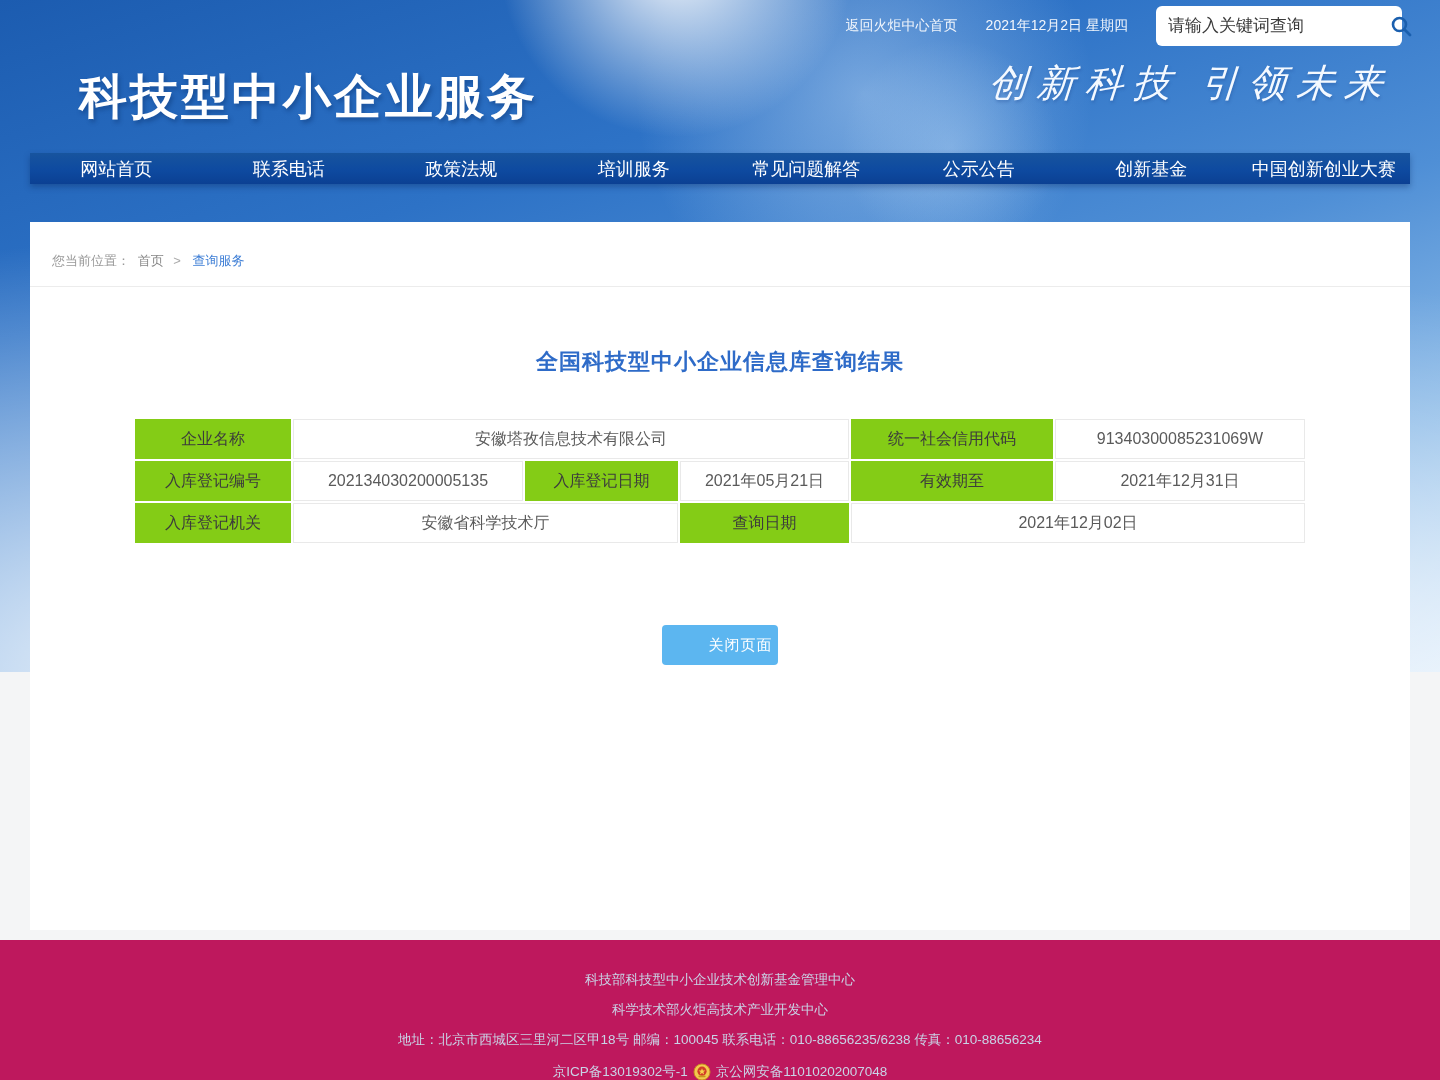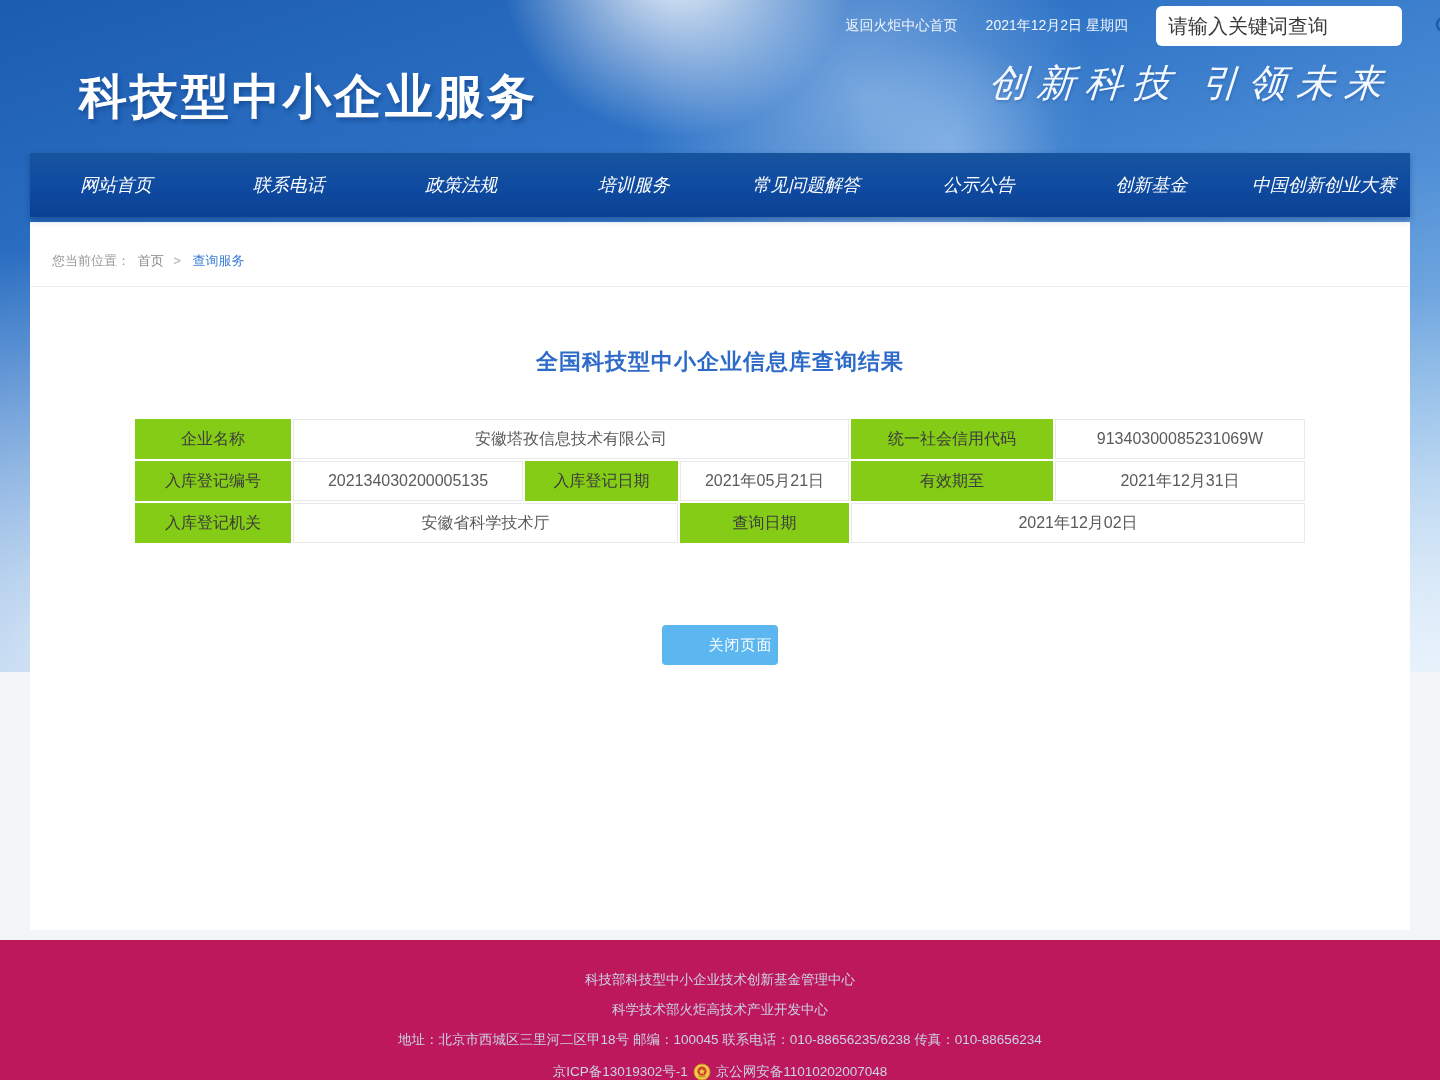--- a/index.html
+++ b/index.html
@@ -27,21 +27,21 @@
     position:absolute; top:6px; right:38px; height:40px;
     display:flex; align-items:center; gap:28px; z-index:5;
   }
   .topbar a.backlink { color:#f2f6fc; font-size:14px; text-decoration:none; }
   .topbar .datetext  { color:#f2f6fc; font-size:14px; }
   .searchbox {
     display:flex; align-items:center; width:246px; height:40px;
     background:#fff; border-radius:6px; padding:0 8px 0 12px;
   }
   .searchbox input {
-    flex:1; border:none; outline:none; font-size:20px; color:#333;
+    flex:1; border:none; outline:none; font-size:17px; color:#333;
     font-family:"Liberation Sans", sans-serif; background:transparent;
   }
   .searchbox input::placeholder { color:#3a3a3a; }
   .search-btn { border:none; background:transparent; cursor:pointer; display:flex; align-items:center; }
   
   .site-title {
     position:absolute; left:35px; top:65px; z-index:4;
     font-family:"Liberation Serif", serif; font-weight:bold;
     font-size:48px; color:#ffffff; letter-spacing:3px;
     text-shadow:2px 3px 4px rgba(10,50,110,.45);
@@ -50,25 +50,24 @@
   }
   .slogan {
     position:absolute; right:48px; top:58px; z-index:4;
     font-family:"Liberation Serif", serif; font-style:italic;
     font-size:38px; color:#f4f9ff; letter-spacing:10px;
     text-shadow:1px 2px 3px rgba(30,70,140,.35);
     transform:skewX(-4deg); white-space:nowrap;
   }
   
   .nav {
-    position:absolute; top:153px; left:30px; width:1380px; height:64px; z-index:5;
+    position:absolute; top:153px; left:30px; width:1380px; height:31px; z-index:5;
     display:flex; align-items:stretch;
     background:linear-gradient(180deg, #17549e 0%, #0e4aa0 55%, #0b4093 100%);
     box-shadow:0 3px 6px rgba(5,35,90,.35);
-    font-style:italic;
   }
   .nav a {
     flex:1; display:flex; align-items:center; justify-content:center;
     color:#ffffff; font-size:18px; text-decoration:none; white-space:nowrap;
   }
   
   .panel {
     position:absolute; top:222px; left:30px; width:1380px; height:708px;
     background:#ffffff; z-index:4;
   }

